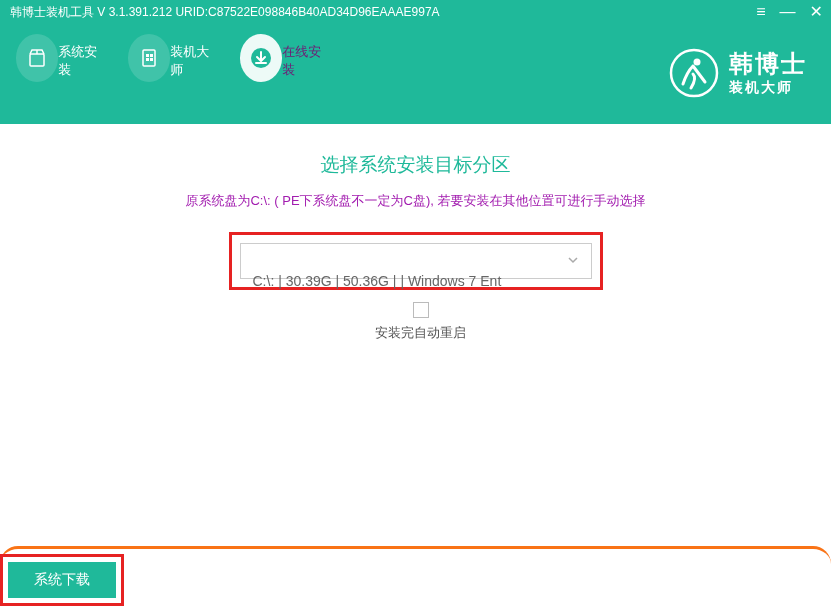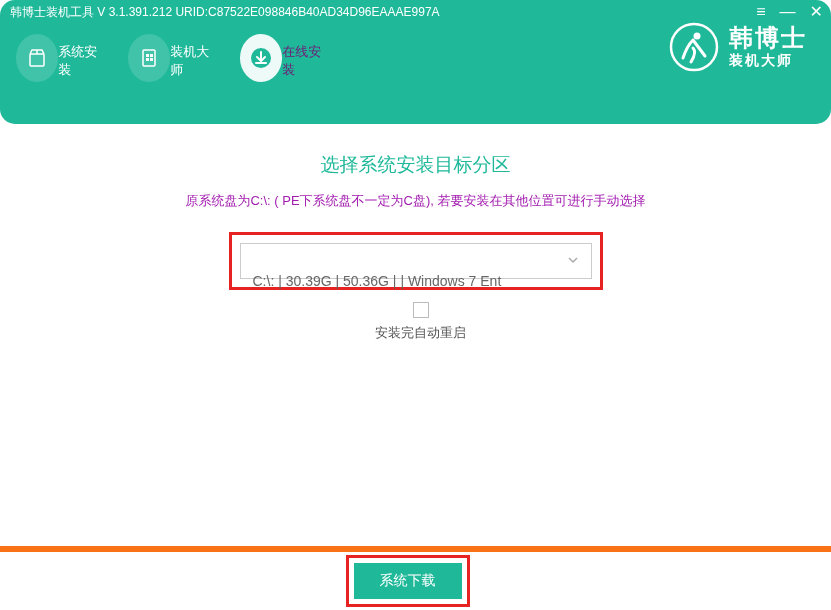--- a/index.html
+++ b/index.html
@@ -8,21 +8,20 @@
       height: 610px;
       font-family: "Microsoft YaHei", Arial, sans-serif;
       background: #fff;
       overflow: hidden;
       position: relative;
     }
     .header {
       background: #1fb99a;
       height: 124px;
       position: relative;
-      border-radius: 15px;
     }
     .title-bar {
       display: flex;
       align-items: center;
       padding: 4px 10px;
       height: 24px;
     }
     .app-title {
       color: #fff;
       font-size: 12px;
@@ -72,25 +71,24 @@
     .nav-tab-label {
       color: #fff;
       font-size: 13px;
     }
     .nav-tab.active .nav-tab-label {
       color: #701a75;
     }
     .logo-area {
       position: absolute;
       right: 24px;
-      top: 22px;
+      top: 48px;
       display: flex;
       align-items: center;
       gap: 10px;
-      font-family: Liberation Serif, serif;
     }
     .logo-mark {
       width: 50px;
       height: 50px;
     }
     .logo-text {
       display: flex;
       flex-direction: column;
       color: #fff;
       line-height: 1.2;
@@ -156,25 +154,26 @@
     .checkbox-label {
       color: #555;
       font-size: 13px;
     }
     .footer {
       position: absolute;
       bottom: 0;
       left: 0;
       right: 0;
       height: 64px;
-      border-top: 6px solid #f97316;
-      display: flex;
-      justify-content: center;
+      border-top: 3px solid #f97316;
+      display: flex;
+      justify-content: flex-start;
       align-items: center;
       padding-right: 16px;
+      border-radius: 18px;
     }
     .download-wrap {
       border: 3px solid #e62222;
       padding: 5px;
     }
     .download-btn {
       background: #1fb99a;
       color: #fff;
       width: 108px;
       height: 36px;

